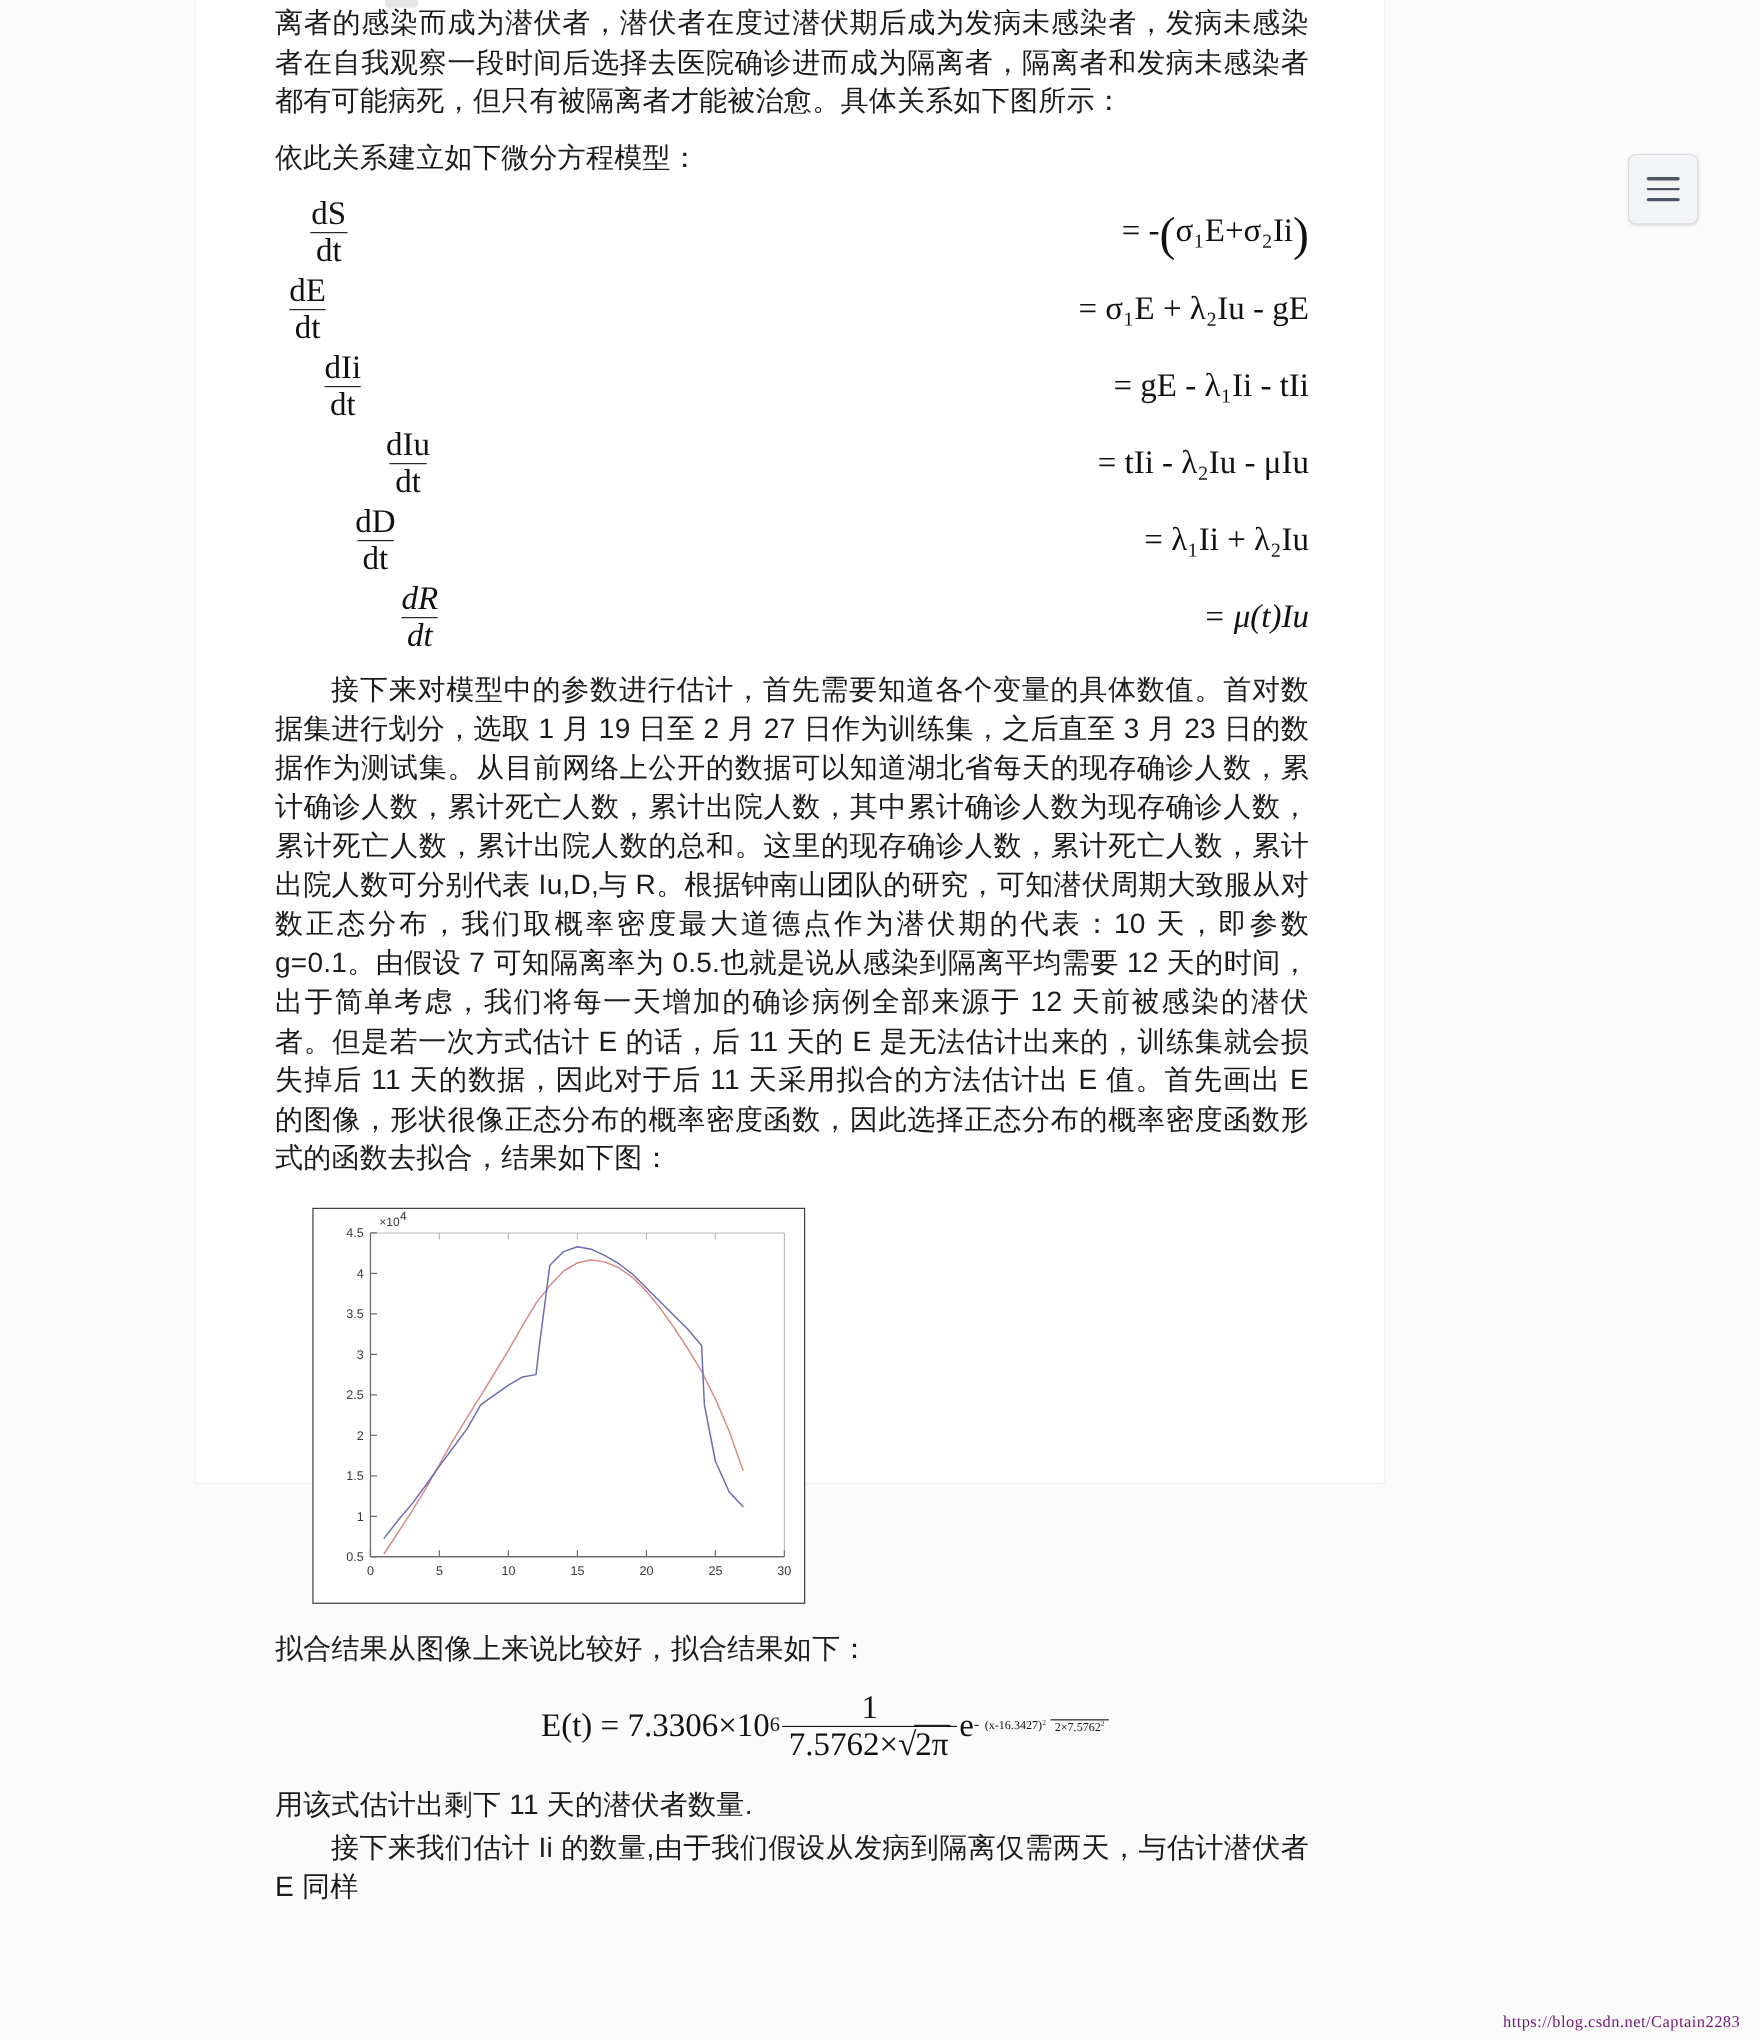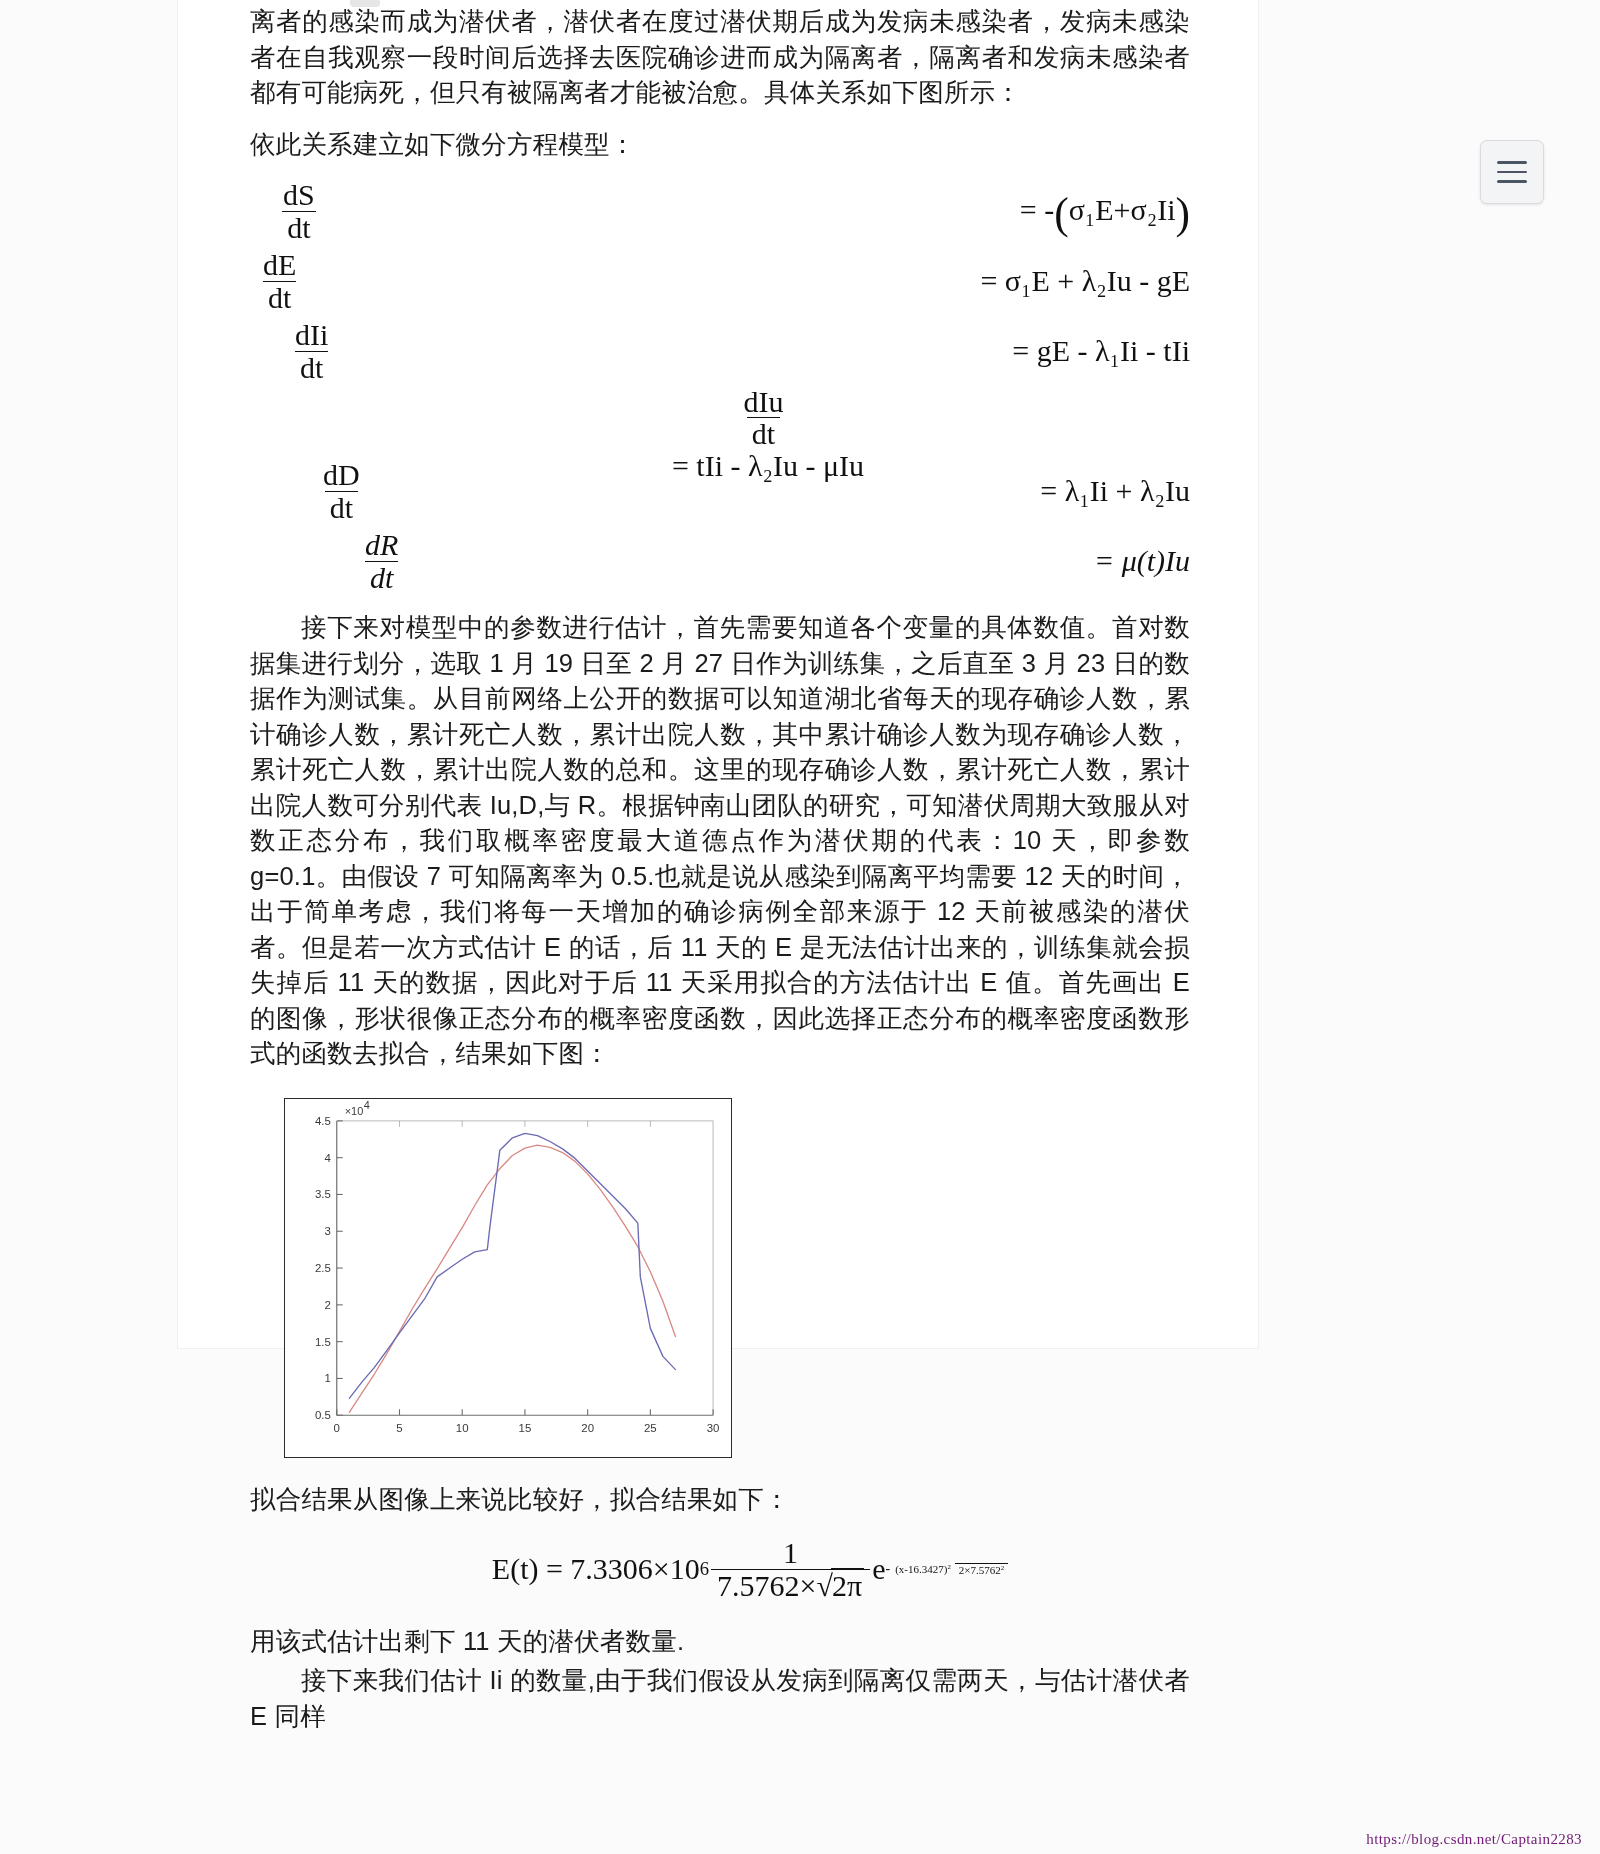--- a/index.html
+++ b/index.html
@@ -63,21 +63,21 @@
   .frac .num{ padding:0 5px; }
   .frac .den{ padding:0 5px; border-top:1.6px solid #111; }
   .rhs{ white-space:nowrap; }
   sup.s{ font-size:0.62em; vertical-align:0.62em; }
   .paren{ font-size:1.45em; line-height:0.75; display:inline-block; vertical-align:-0.18em; font-family:"Liberation Serif",serif;}
 
   
   .eq1{ padding-left:28px; }
   .eq2{ padding-left:8px; }
   .eq3{ padding-left:40px; }
-  .eq4{ padding-left:96px;flex-direction:column; }
+  .eq4{ padding-left:96px; }
   .eq5{ padding-left:68px; }
   .eq6{ padding-left:110px;font-style:italic; }
 
   
   .figure{
     margin-top:26px;
     display:flex;
     justify-content:flex-start;
     padding-left:34px;
   }

